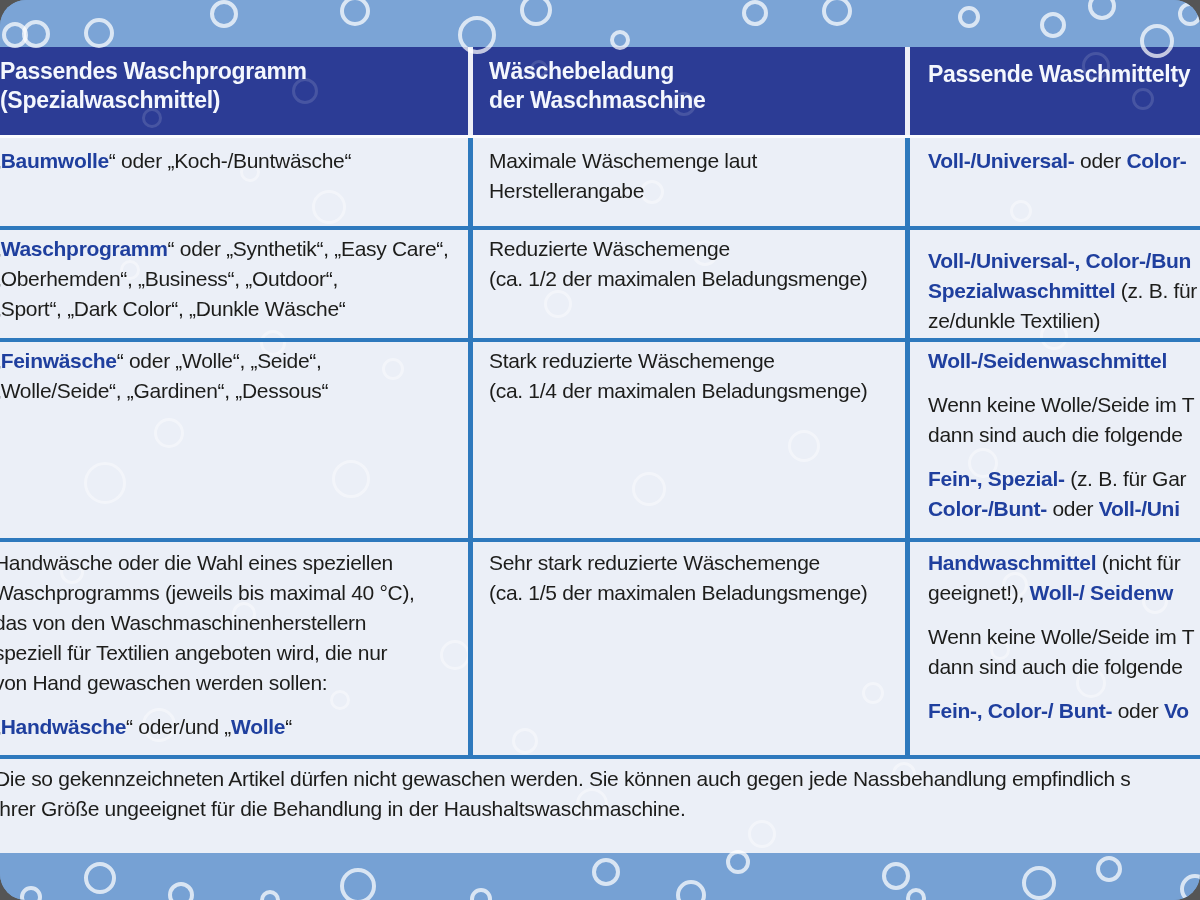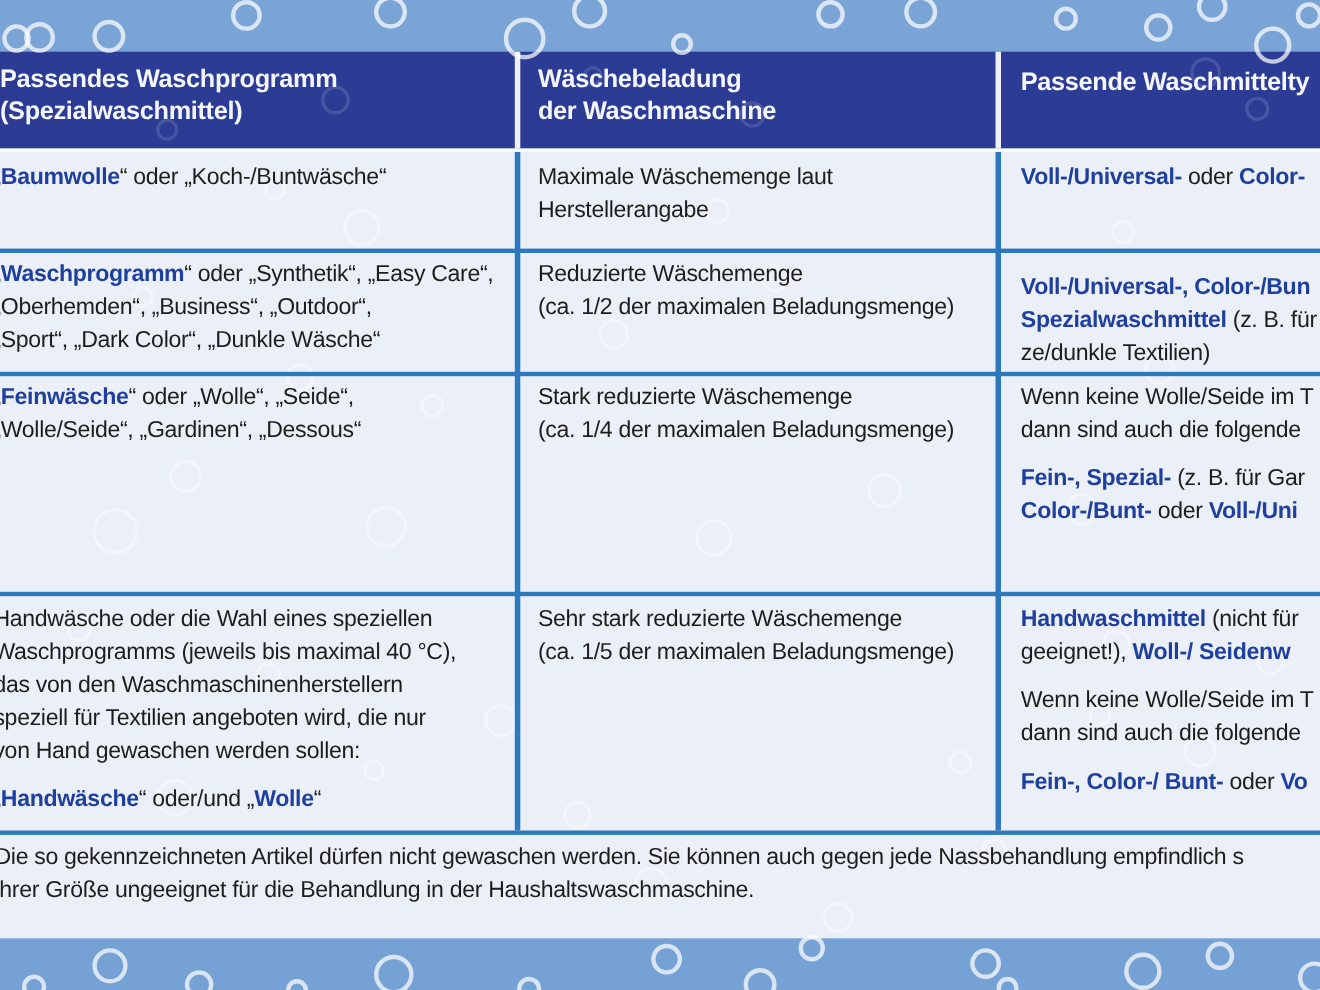--- a/index.html
+++ b/index.html
@@ -1,19 +1,20 @@
 <!DOCTYPE html>
 <html><head>
 <meta charset="utf-8">
 <style>
   html,body{margin:0;padding:0;background:#555;}
   #stage{
     position:relative;width:1200px;height:900px;overflow:hidden;
     font-family:"Liberation Sans",sans-serif;
     background:#7BA4D6;
+    border-radius:26px;
   }
   .abs{position:absolute;}
   #band-top{left:0;top:0;width:1200px;height:47px;background:#7BA4D6;}
   #band-bottom{left:0;top:853px;width:1200px;height:47px;background:#76A1D4;}
   #body-bg{left:0;top:135px;width:1200px;height:718px;background:#EBEFF7;}
   #header-bg{left:0;top:47px;width:1200px;height:88px;background:#2C3C95;}
   #header-sep{left:0;top:135px;width:1200px;height:3px;background:#FBFCFE;}
   .vline-header{top:47px;height:88px;width:5px;background:rgba(255,255,255,.92);}
   .vline-body{top:138px;height:617px;width:5px;background:#2E79BD;}
   .hline{left:0;width:1200px;height:4px;background:#2E79BD;}
@@ -174,20 +175,23 @@
       </div>
     </div>
   <div class="cell col2" style="top:346px;">
       <div class="para">
         <div class="tline"><span class="c-kb">Stark reduzierte </span><span class="c-k">Wäschemenge</span></div>
         <div class="tline"><span class="c-k">(ca. 1/4 der maximalen Beladungsmenge)</span></div>
       </div>
     </div>
   <div class="cell col3" style="top:346px;">
       <div class="para">
+        <div class="tline"><span class="c-b">Woll-/Seidenwaschmittel</span></div>
+      </div>
+      <div class="para">
         <div class="tline"><span class="c-k">Wenn keine Wolle/Seide im T</span></div>
         <div class="tline"><span class="c-k">dann sind auch die folgende</span></div>
       </div>
       <div class="para">
         <div class="tline"><span class="c-b">Fein-, Spezial-</span><span class="c-k"> (z. B. für Gar</span></div>
         <div class="tline"><span class="c-b">Color-/Bunt-</span><span class="c-k"> oder </span><span class="c-b">Voll-/Uni</span></div>
       </div>
     </div>
 
   <div class="cell col1" style="top:548px;">

